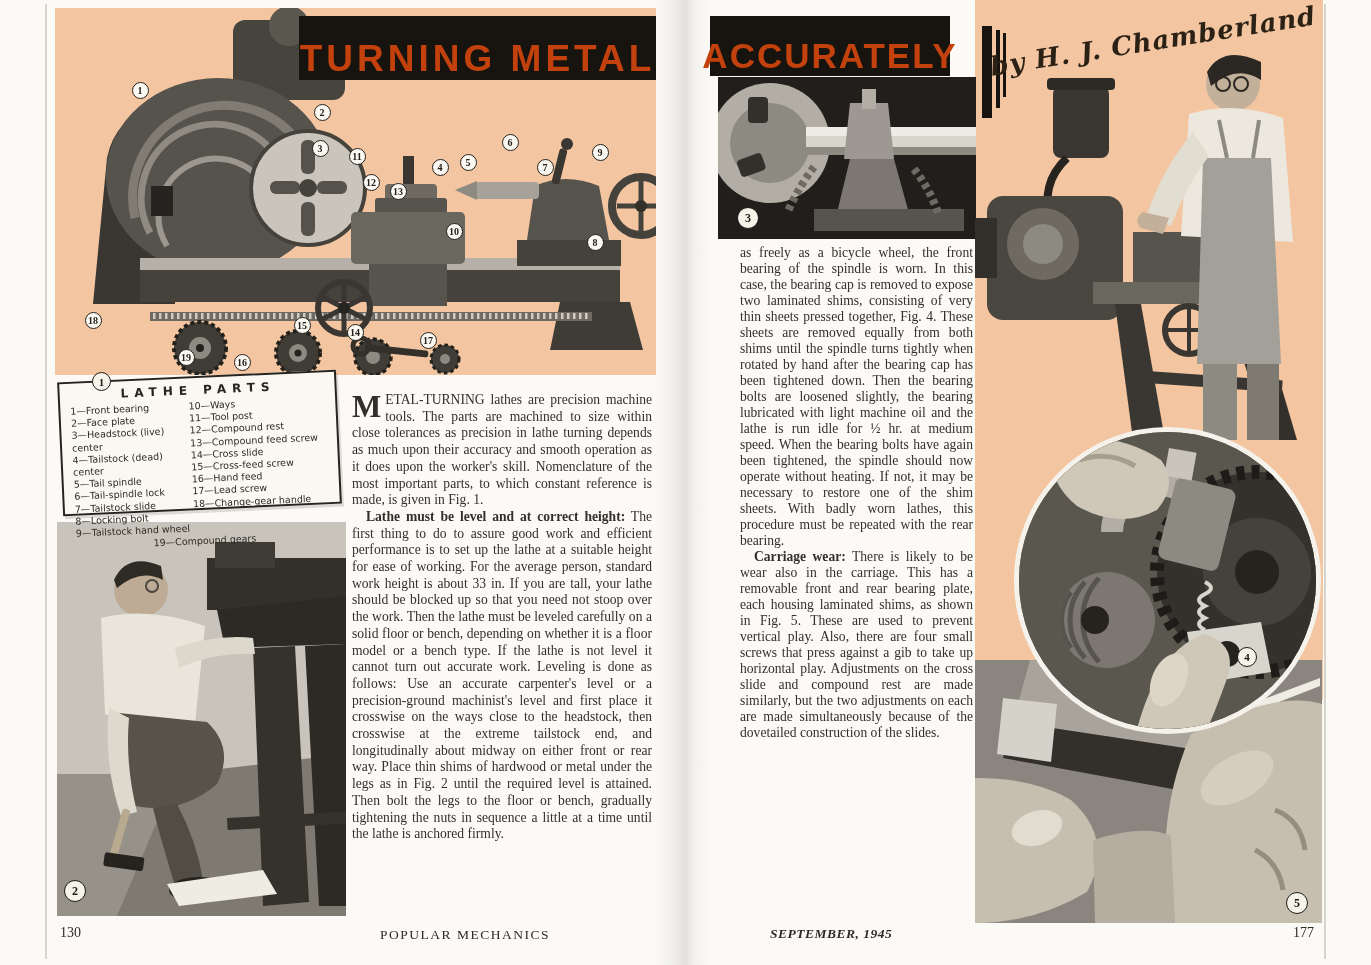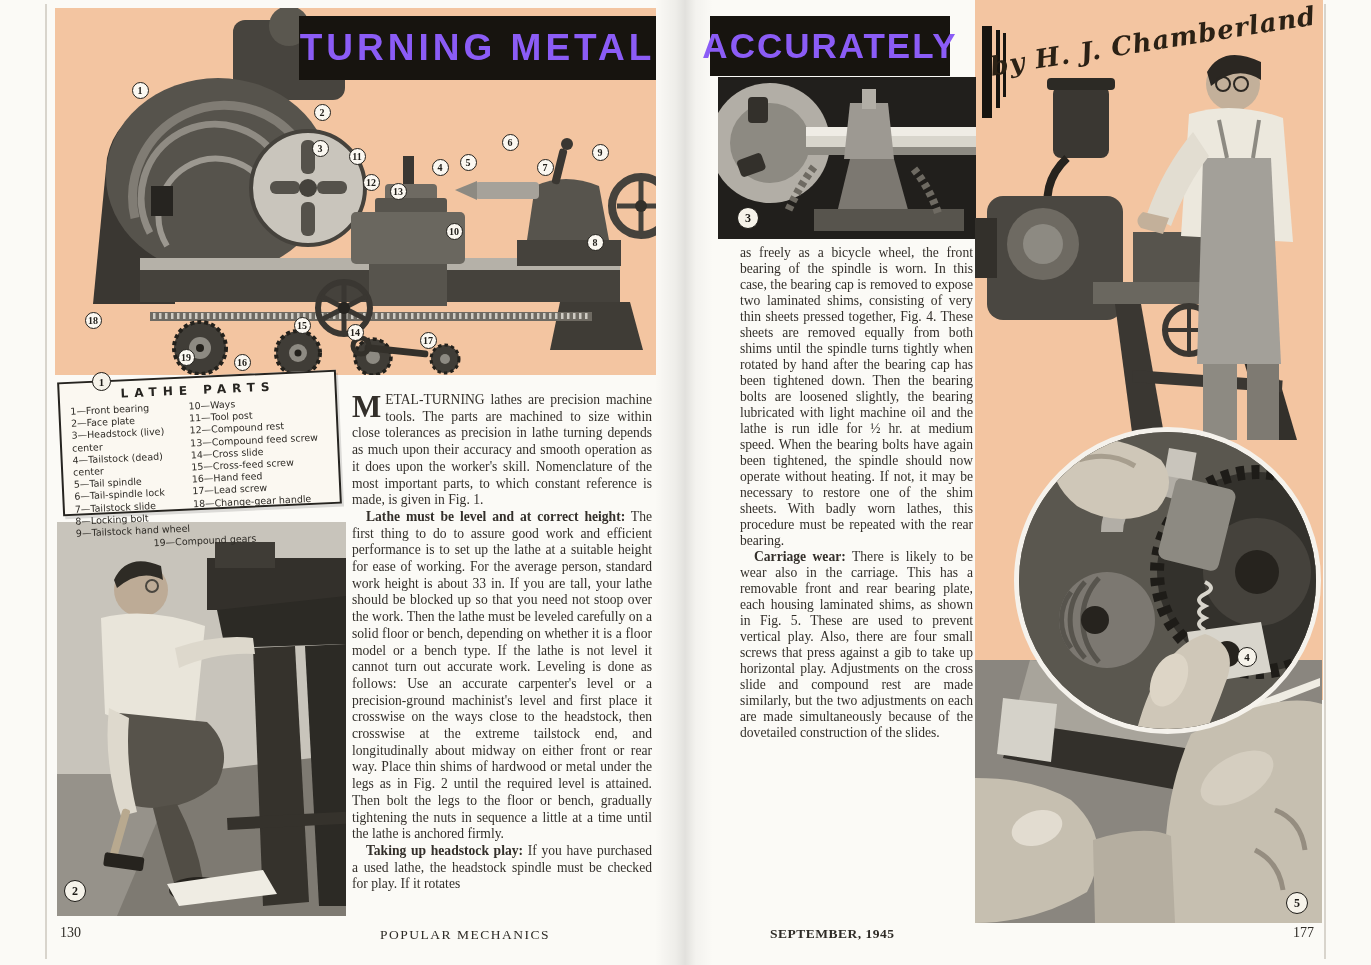--- a/index.html
+++ b/index.html
@@ -4,23 +4,23 @@
 <style>
   html,body{margin:0;padding:0;background:#e9e6e0;}
   .spread{
     position:relative;width:1371px;height:965px;overflow:hidden;
     background:#fbfaf6;font-family:"Liberation Serif",serif;color:#35322d;
   }
   .edge-line{position:absolute;background:#d8d4cc;}
   .gutter{position:absolute;left:655px;top:0;width:58px;height:965px;
     background:linear-gradient(90deg,rgba(0,0,0,0) 0%,rgba(0,0,0,0.05) 35%,rgba(0,0,0,0.10) 52%,rgba(0,0,0,0.03) 70%,rgba(0,0,0,0) 100%);}
   .peach{position:absolute;background:#f3c5a1;}
-  .banner{position:absolute;background:#17140f;color:#8b5cf6;
+  .banner{position:absolute;background:#17140f;color:#c2410c;
     font-family:"Liberation Sans",sans-serif;font-weight:700;
-    display:flex;align-items:center;justify-content:center;white-space:nowrap;}
+    display:flex;align-items:flex-end;justify-content:center;white-space:nowrap;}
   .banner-left{left:299px;top:16px;width:357px;height:64px;font-size:37px;letter-spacing:4px;}
   .banner-right{left:710px;top:16px;width:240px;height:60px;font-size:35px;letter-spacing:2px;}
   .stripe{position:absolute;background:#17140f;}
   .byline{position:absolute;left:988px;top:52px;width:340px;
     font-family:"DejaVu Serif",serif;font-style:italic;font-weight:700;
     font-size:26px;color:#2b2115;transform:rotate(-9deg);transform-origin:left top;
     letter-spacing:1px;white-space:nowrap;}
   .photo{position:absolute;overflow:hidden;}
   .callout{position:absolute;width:17px;height:17px;border-radius:50%;
     background:#fbf8f1;border:1.5px solid #23211c;box-sizing:border-box;
@@ -44,21 +44,21 @@
   .body-col{position:absolute;text-align:justify;color:#332f2a;overflow:hidden;}
   .col-left{left:352px;top:392px;width:300px;height:525px;font-size:13.6px;line-height:16.7px;}
   .col-right{left:740px;top:245px;width:233px;height:678px;font-size:13.6px;line-height:16px;}
   .body-col p{margin:0;text-indent:14px;}
   .body-col p.first{text-indent:0;}
   .runin{font-weight:700;}
   .dropcap{float:left;font-weight:700;font-size:31px;line-height:26px;padding:2px 4px 0 0;}
   .footer{position:absolute;font-size:13.5px;color:#2e2b26;}
   .pg-num{font-size:14px;}
   .footer-center{letter-spacing:1.5px;font-weight:400;}
-  .footer-date{font-weight:700;letter-spacing:0.5px;}
+  .footer-date{font-weight:700;letter-spacing:0.5px;font-style:italic;}
   .fig4-circle{position:absolute;left:1014px;top:427px;width:297px;height:297px;
     border-radius:50%;border:5px solid #f5f2ec;box-sizing:content-box;
     overflow:hidden;z-index:7;background:#5a574f;}
 </style>
 </head>
 <body>
 
 <div class="spread">
 
   <div class="edge-line" style="left:45px;top:4px;width:2px;height:955px;"></div>
@@ -224,21 +224,20 @@
         <rect x="48" y="330" width="40" height="14" rx="3" fill="#26231e" transform="rotate(8 48 330)"></rect>
 
         <polygon points="110,362 206,348 220,372 122,384" fill="#efece3"></polygon>
       </svg>
     </div>
     <div class="figbadge" style="left:64px;top:880px;">2</div>
 
     <div class="body-col col-left">
       <p class="first"><span class="dropcap">M</span><span>ETAL-TURNING lathes are precision machine tools. The parts are machined to size within close tolerances as precision in lathe turning depends as much upon their accuracy and smooth operation as it does upon the worker's skill. Nomenclature of the most important parts, to which constant reference is made, is given in Fig. 1.</span></p>
       <p><span class="runin">Lathe must be level and at correct height:</span> <span>The first thing to do to assure good work and efficient performance is to set up the lathe at a suitable height for ease of working. For the average person, standard work height is about 33 in. If you are tall, your lathe should be blocked up so that you need not stoop over the work. Then the lathe must be leveled carefully on a solid floor or bench, depending on whether it is a floor model or a bench type. If the lathe is not level it cannot turn out accurate work. Leveling is done as follows: Use an accurate carpenter's level or a precision-ground machinist's level and first place it crosswise on the ways close to the headstock, then crosswise at the extreme tailstock end, and longitudinally about midway on either front or rear way. Place thin shims of hardwood or metal under the legs as in Fig. 2 until the required level is attained. Then bolt the legs to the floor or bench, gradually tightening the nuts in sequence a little at a time until the lathe is anchored firmly.</span></p>
-      <p><span class="runin">Taking up headstock play:</span> <span>If you have purchased a used lathe, the headstock spindle must be checked for play. If it rotates</span></p>
     </div>
 
     <div class="footer pg-num" style="left:60px;top:925px;">130</div>
     <div class="footer footer-center" style="left:365px;top:927px;width:200px;text-align:center;">POPULAR MECHANICS</div>
   </div>
 
   <div>
 
     <div class="peach" style="left:975px;top:0;width:348px;height:700px;"></div>
 

